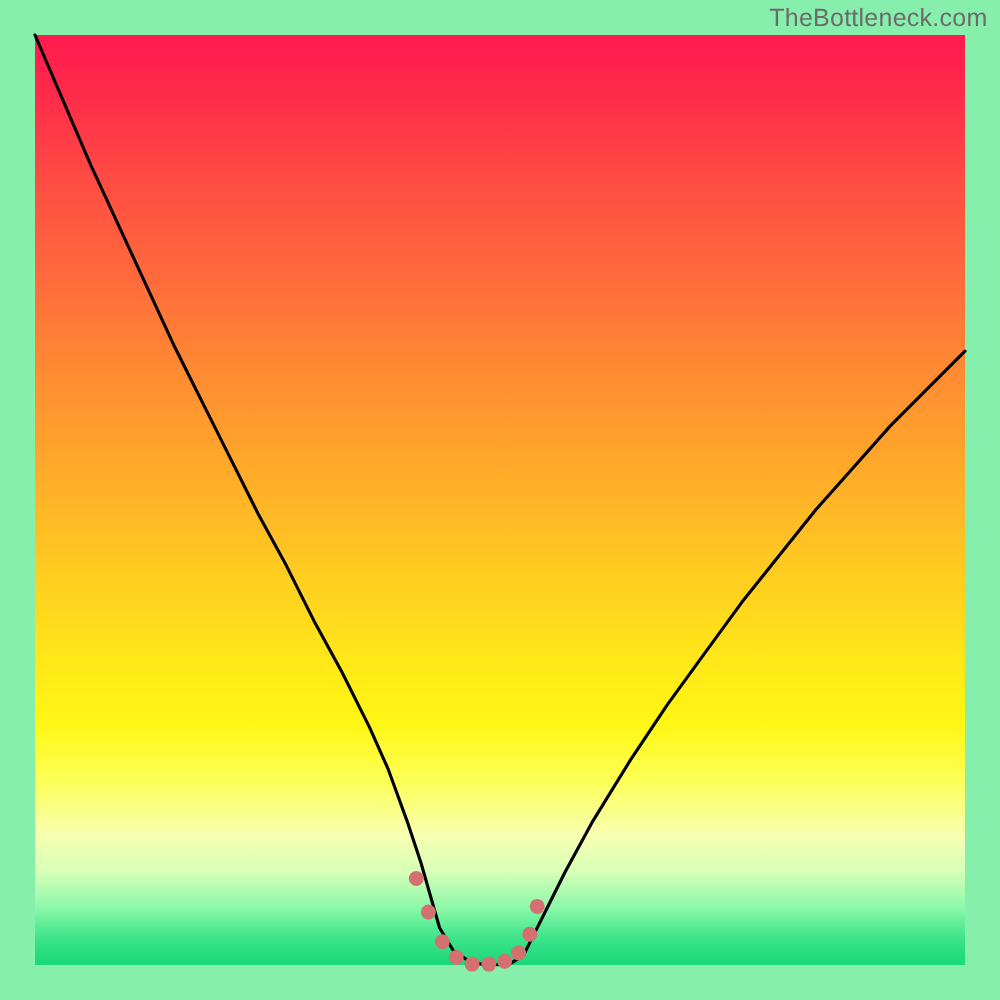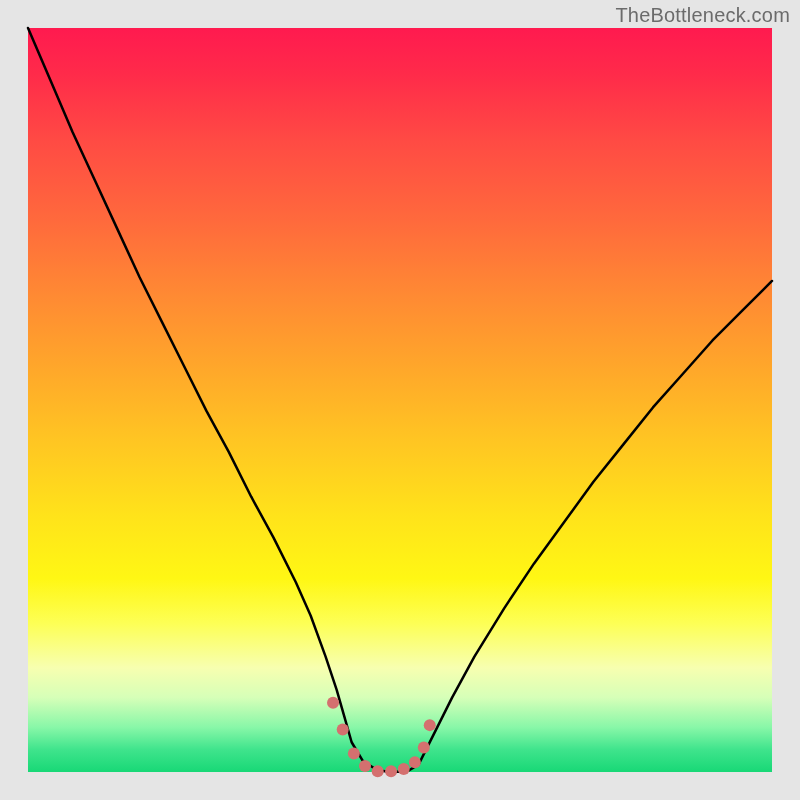--- a/index.html
+++ b/index.html
@@ -8,21 +8,21 @@
     width: 800px;
     height: 800px;
     background: #000;
     overflow: hidden;
     font-family: Arial, Helvetica, sans-serif;
   }
   .stage {
     position: relative;
     width: 800px;
     height: 800px;
-    background: #e5e5e5;
+    background: #86efac;
   }
   .plot {
     position: absolute;
     left: 28px;
     top: 28px;
     width: 744px;
     height: 744px;
     
     background: linear-gradient(
       to bottom,

